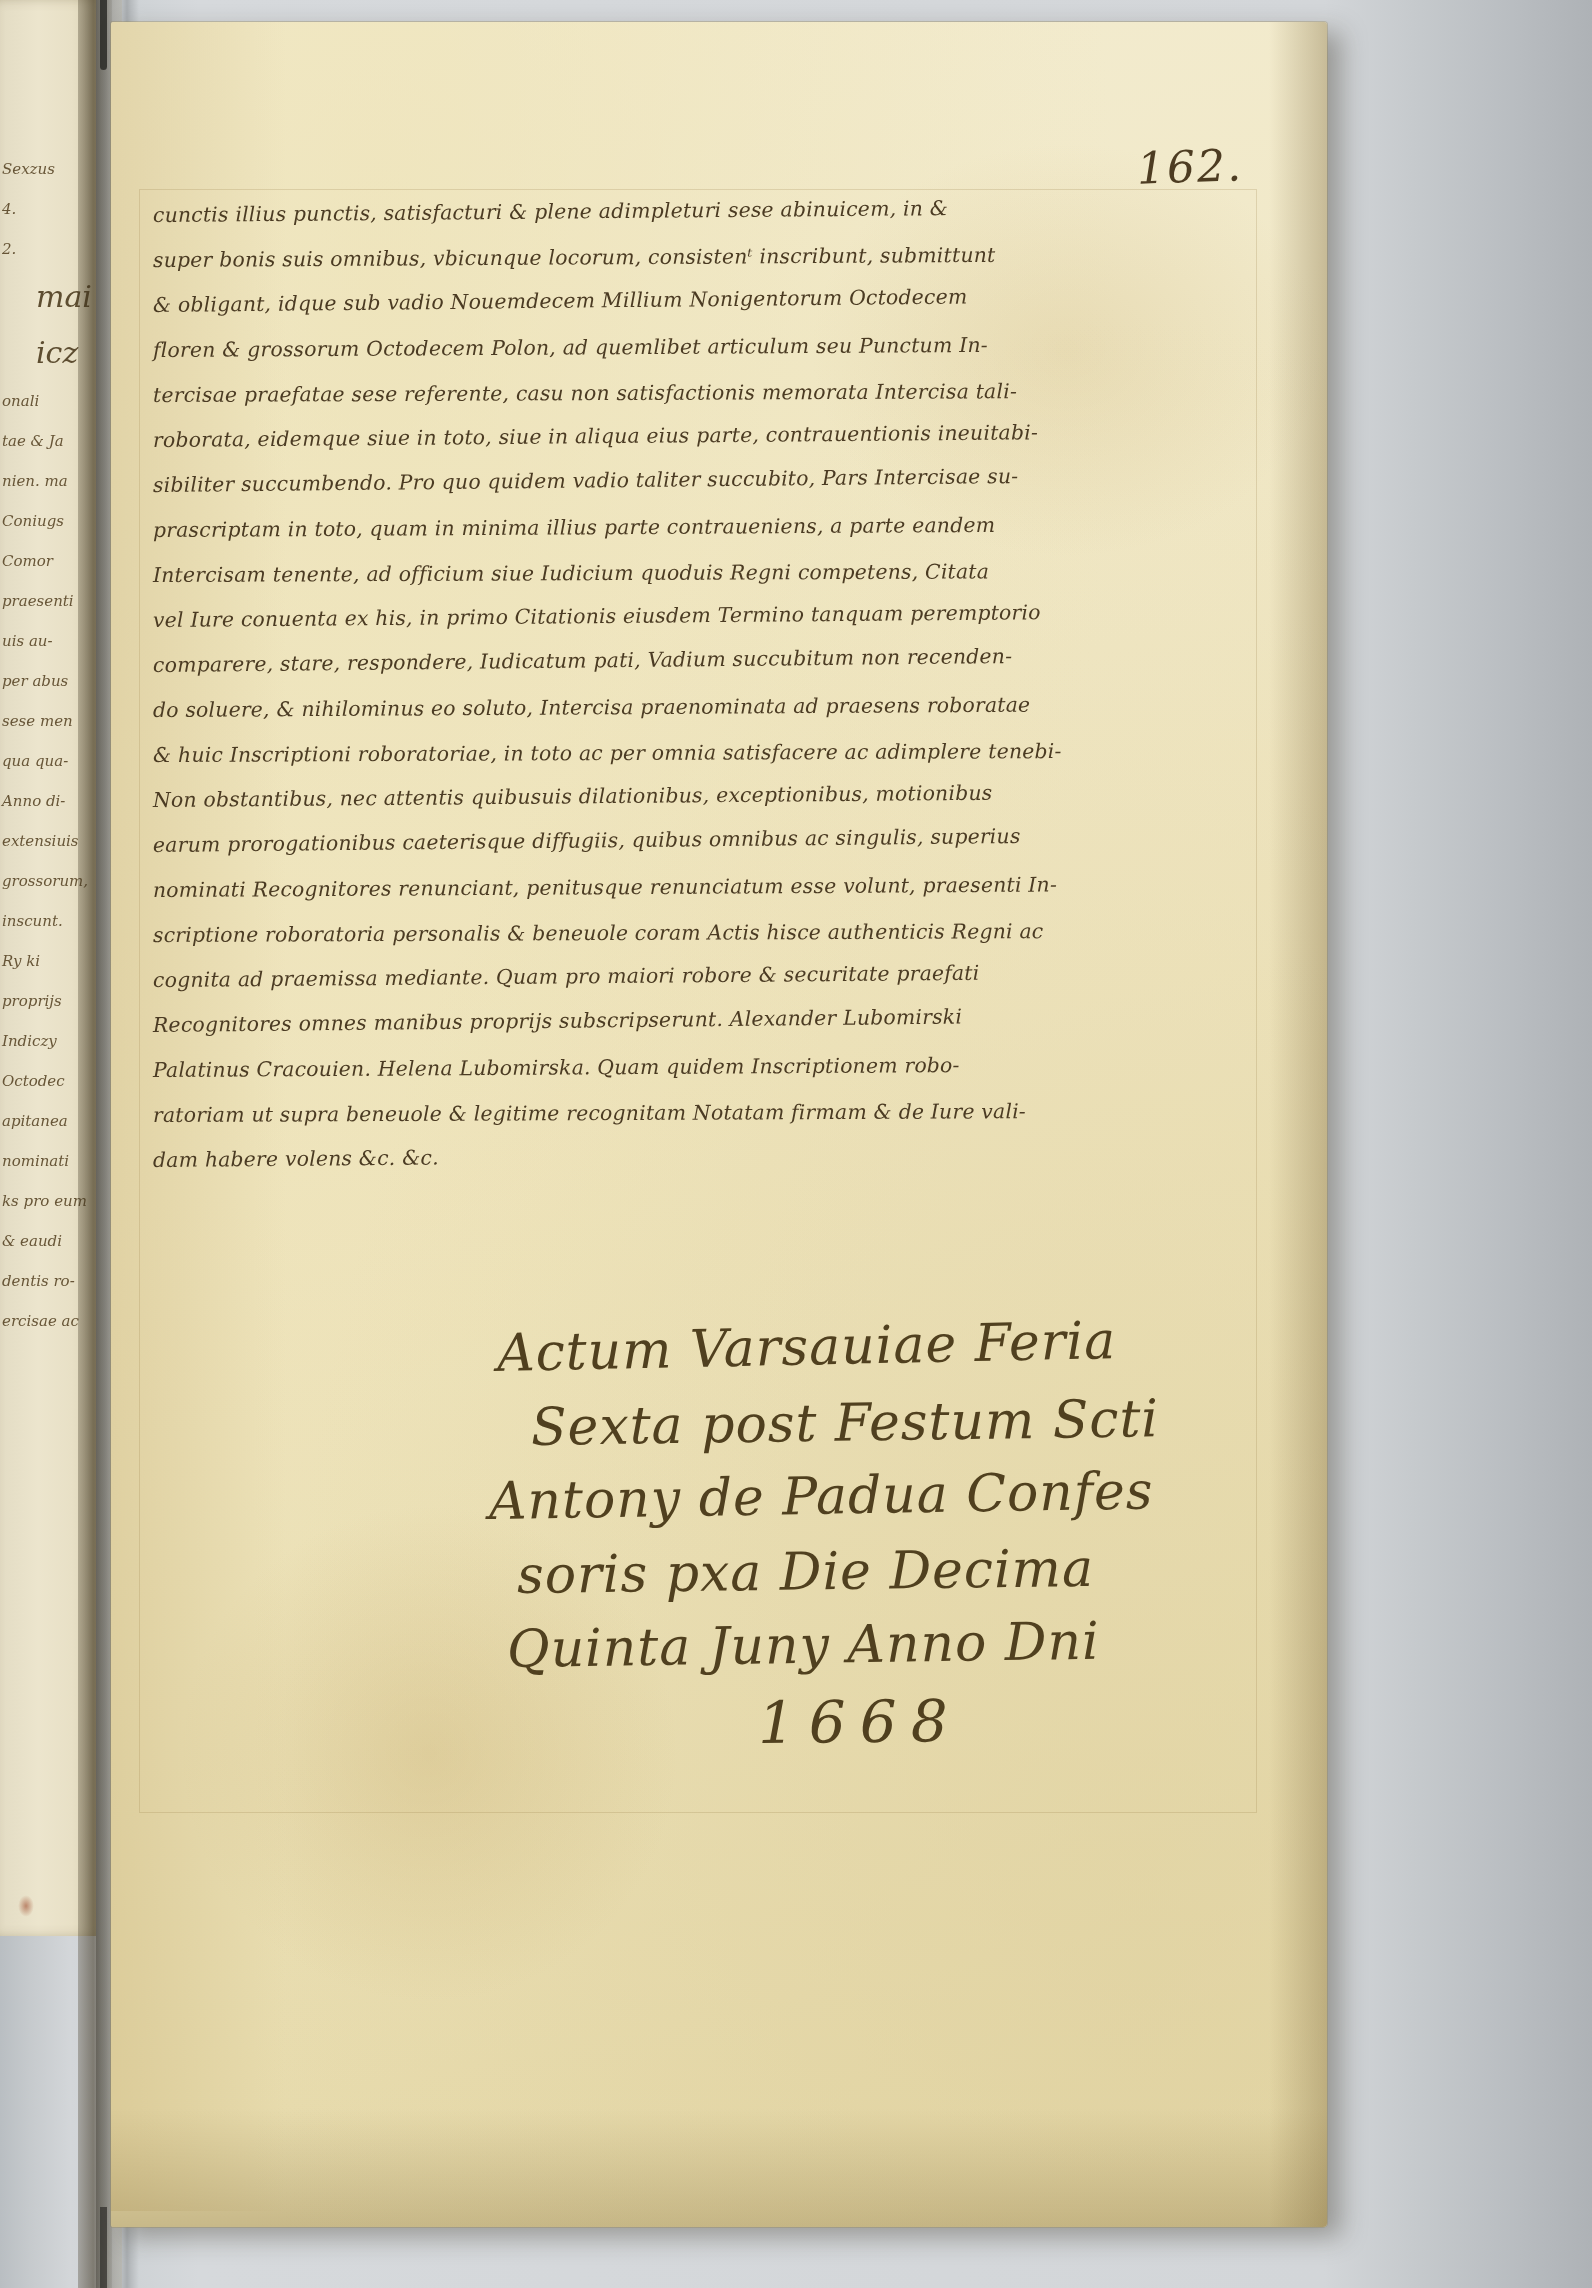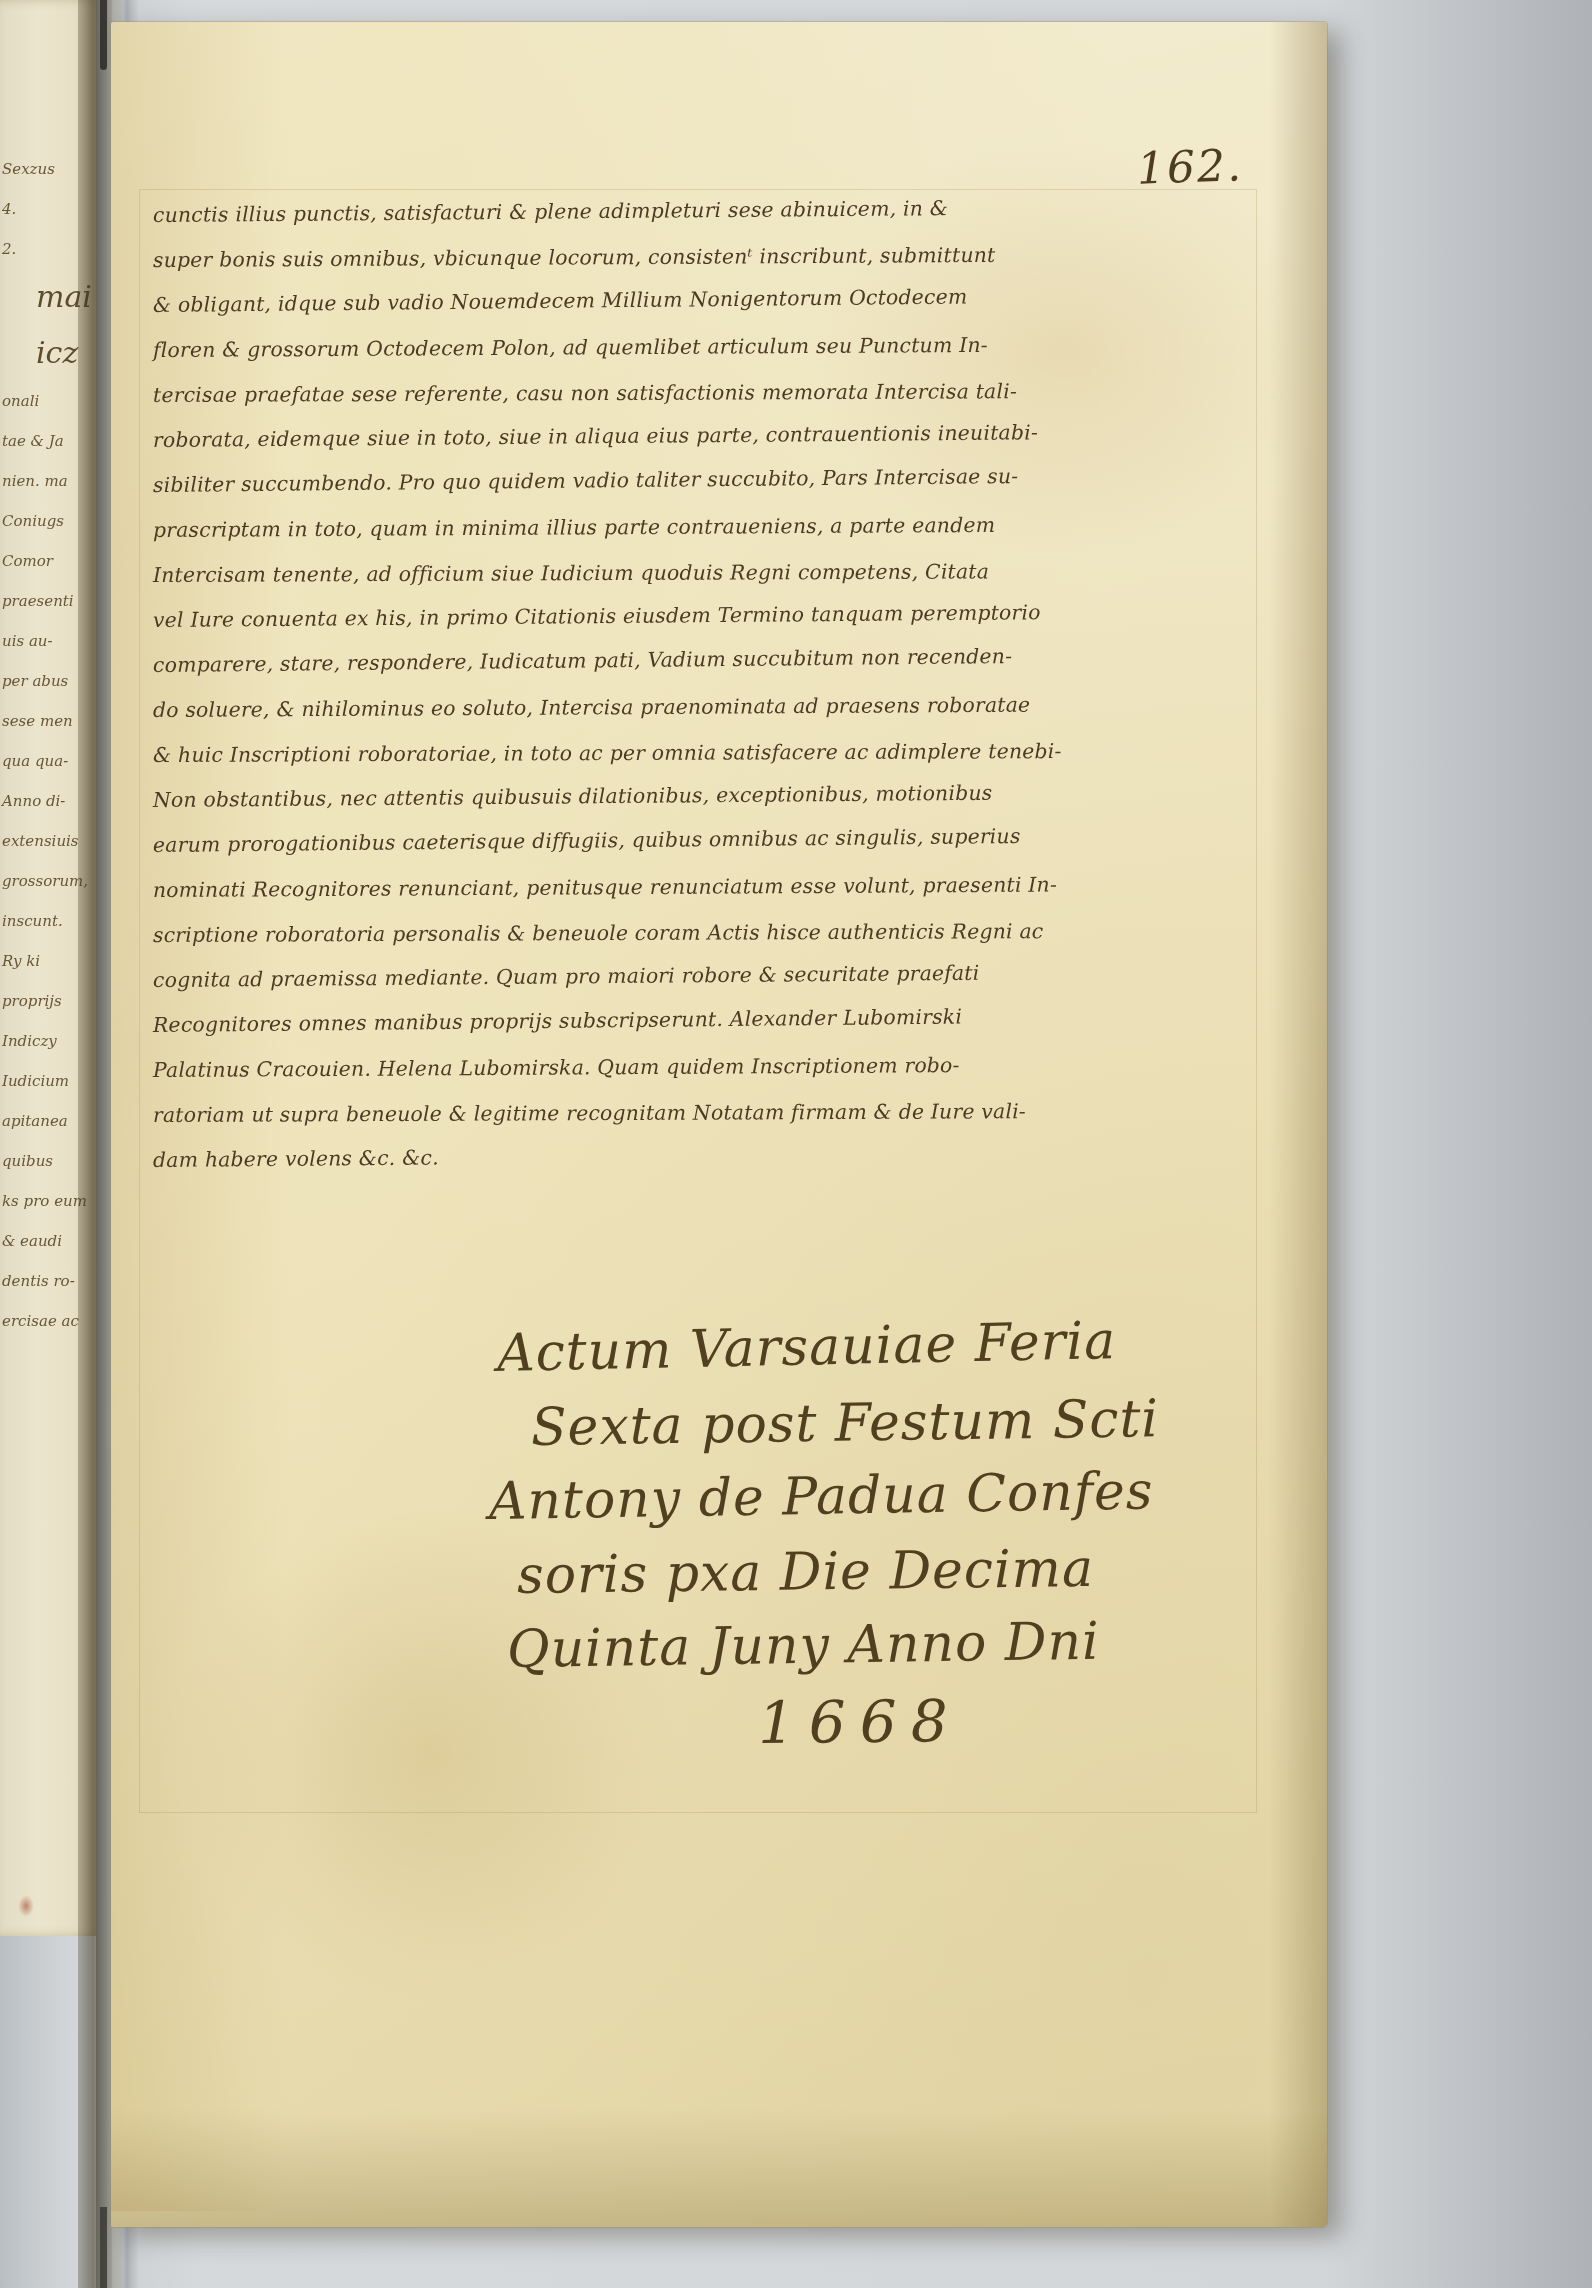--- a/index.html
+++ b/index.html
@@ -220,23 +220,23 @@
       <div class="lline">per abus</div>
       <div class="lline">sese men</div>
       <div class="lline">qua qua-</div>
       <div class="lline">Anno di-</div>
       <div class="lline">extensiuis</div>
       <div class="lline">grossorum,</div>
       <div class="lline">inscunt.</div>
       <div class="lline">Ry ki</div>
       <div class="lline">proprijs</div>
       <div class="lline">Indiczy</div>
-      <div class="lline">Iudicium</div>
+      <div class="lline">Octodec</div>
       <div class="lline">apitanea</div>
-      <div class="lline">quibus</div>
+      <div class="lline">nominati</div>
       <div class="lline">ks pro eum</div>
       <div class="lline">&amp; eaudi</div>
       <div class="lline">dentis ro-</div>
       <div class="lline">ercisae ac</div>
     </div>
     <div class="ink-blot"></div>
   </div>
   <div class="left-page-shadow"></div>
   <div class="gutter"></div>
   <div class="spine-thread"></div>

